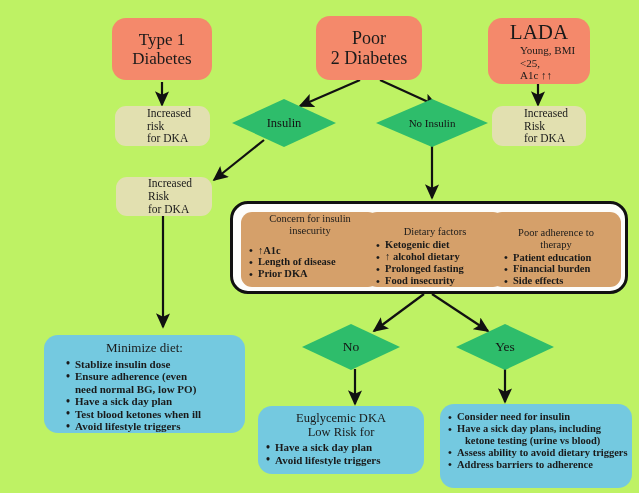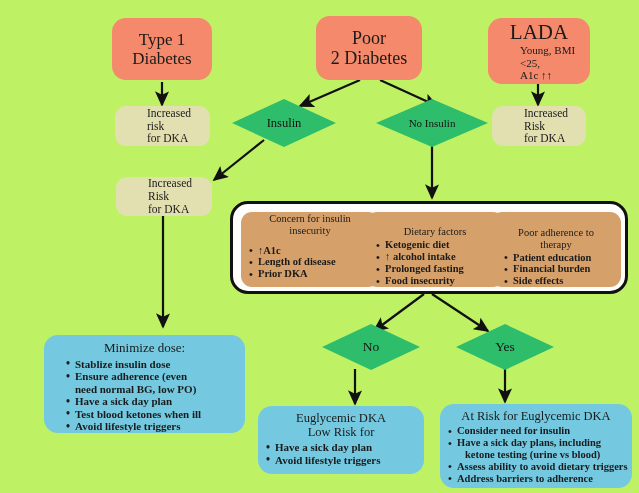--- a/index.html
+++ b/index.html
@@ -190,70 +190,69 @@
         <li>↑A1c</li>
         <li>Length of disease</li>
         <li>Prior DKA</li>
       </ul>
     </div>
 
     <div class="node tan" style="left:133px; top:8px; width:138px; height:75px; font-size:10.5px; justify-content:flex-end; padding-top:5px;">
       <div class="title-line">Dietary factors</div>
       <ul class="blist" style="padding-left:10px; margin-top:1px;">
         <li>Ketogenic diet</li>
-        <li>↑ alcohol intake</li>
+        <li>↑ alcohol dietary</li>
         <li>Prolonged fasting</li>
         <li>Food insecurity</li>
       </ul>
     </div>
 
     <div class="node tan" style="left:258px; top:8px; width:130px; height:75px; font-size:10.5px; justify-content:flex-start; padding-top:15px;">
       <div class="title-line">Poor adherence to</div>
       <div class="title-line">therapy</div>
       <ul class="blist" style="padding-left:13px; margin-top:1px;">
         <li>Patient education</li>
         <li>Financial burden</li>
         <li>Side effects</li>
       </ul>
     </div>
   </div>
 
-  <div class="diamond-wrap" style="left:322px; top:324px; width:98px; height:46px;">
+  <div class="diamond-wrap" style="left:302px; top:324px; width:98px; height:46px;">
     <div class="diamond-shape"></div>
     <div class="diamond-label" style="font-size:13.5px;">No</div>
   </div>
 
   <div class="diamond-wrap" style="left:456px; top:324px; width:98px; height:46px;">
     <div class="diamond-shape"></div>
     <div class="diamond-label" style="font-size:13.5px;">Yes</div>
   </div>
 
   <div class="node blue" style="left:44px; top:335px; width:201px; height:98px; font-size:11px; justify-content:flex-start; padding-top:6px;">
-    <div class="title-line" style="font-size:13px;">Minimize dose:</div>
+    <div class="title-line" style="font-size:13px;">Minimize diet:</div>
     <ul class="blist" style="padding-left:22px; margin-top:2px;">
       <li>Stablize insulin dose</li>
       <li>Ensure adherence (even</li>
       <li style="padding-left: 9px; list-style: none;" class="nobullet">need normal BG, low PO)</li>
       <li>Have a sick day plan</li>
       <li>Test blood ketones when ill</li>
       <li>Avoid lifestyle triggers</li>
     </ul>
   </div>
 
   <div class="node blue" style="left:258px; top:406px; width:166px; height:68px; font-size:11px; justify-content:flex-start; padding-top:5px;">
     <div class="title-line" style="font-size:12.5px;">Euglycemic DKA</div>
     <div class="title-line" style="font-size:12.5px;">Low Risk for</div>
     <ul class="blist" style="padding-left:8px; margin-top:2px;">
       <li>Have a sick day plan</li>
       <li>Avoid lifestyle triggers</li>
     </ul>
   </div>
 
   <div class="node blue" style="left:440px; top:404px; width:192px; height:84px; font-size:10.5px; justify-content:flex-start; padding-top:5px;">
-    <div class="title-line" style="font-size:12.5px;">At Risk for Euglycemic DKA</div>
     <ul class="blist" style="padding-left:8px; margin-top:2px;">
       <li>Consider need for insulin</li>
       <li>Have a sick day plans, including</li>
       <li style="padding-left: 17px; list-style: none;" class="nobullet">ketone testing (urine vs blood)</li>
       <li>Assess ability to avoid dietary triggers</li>
       <li>Address barriers to adherence</li>
     </ul>
   </div>
 
 </div>

